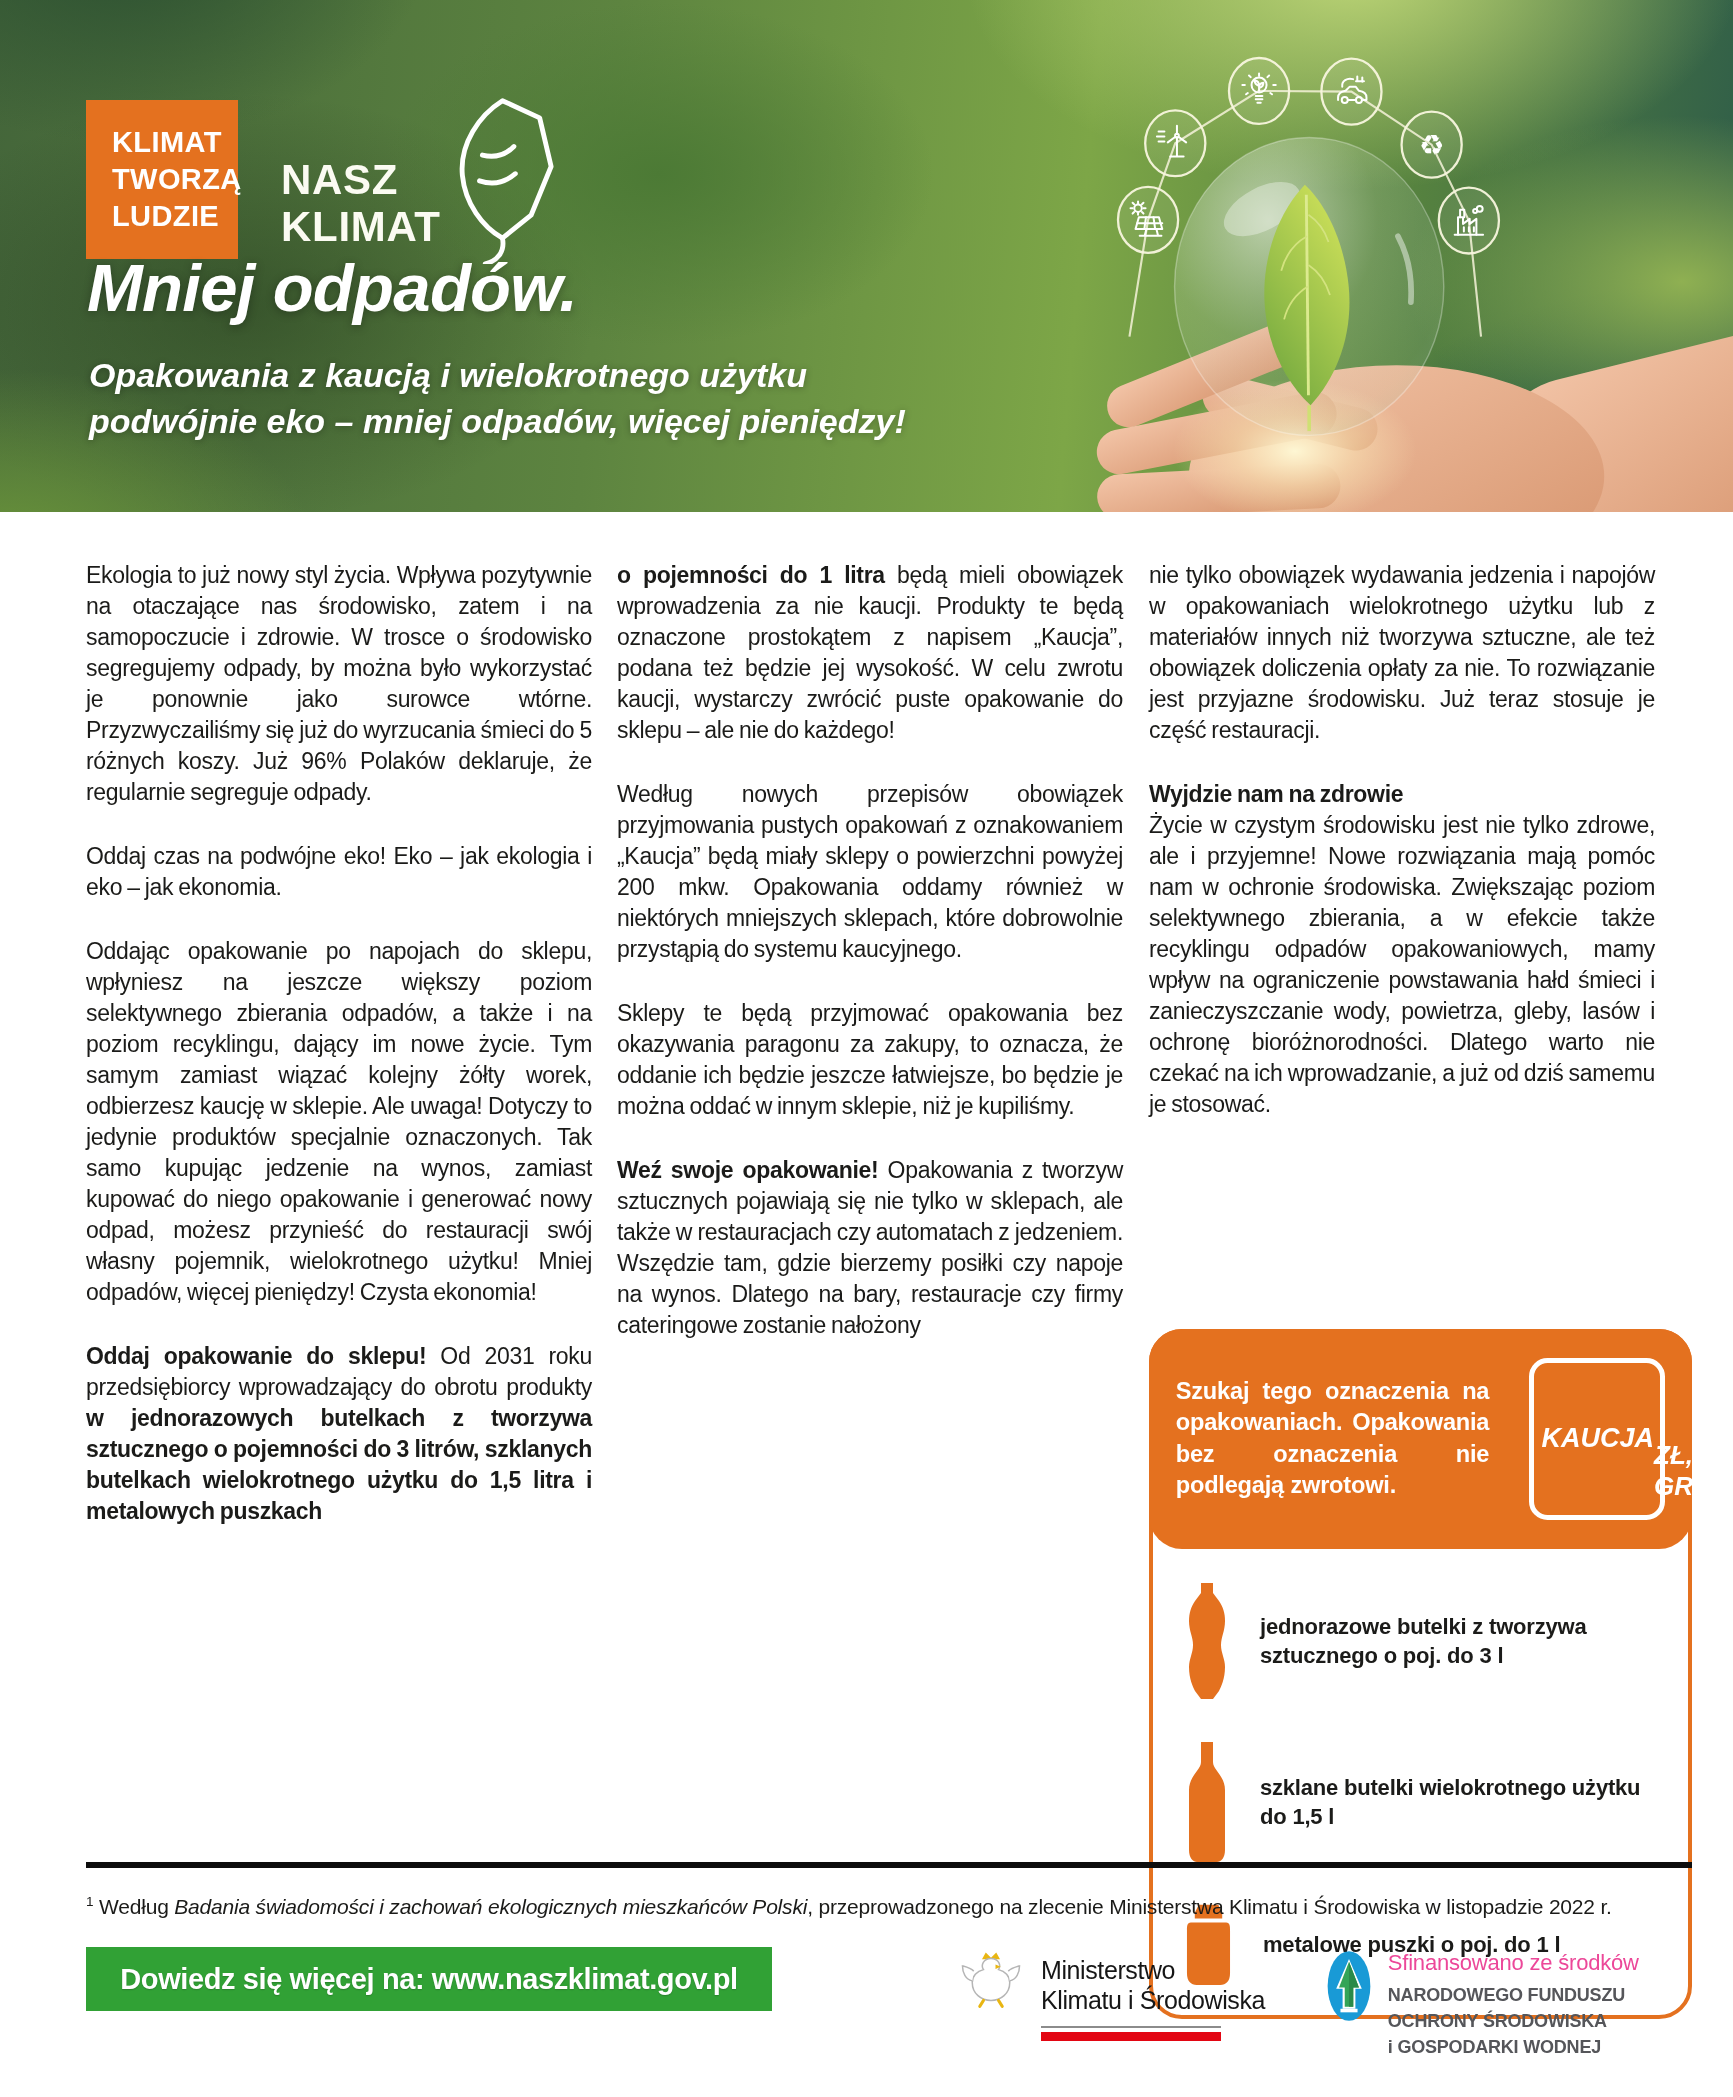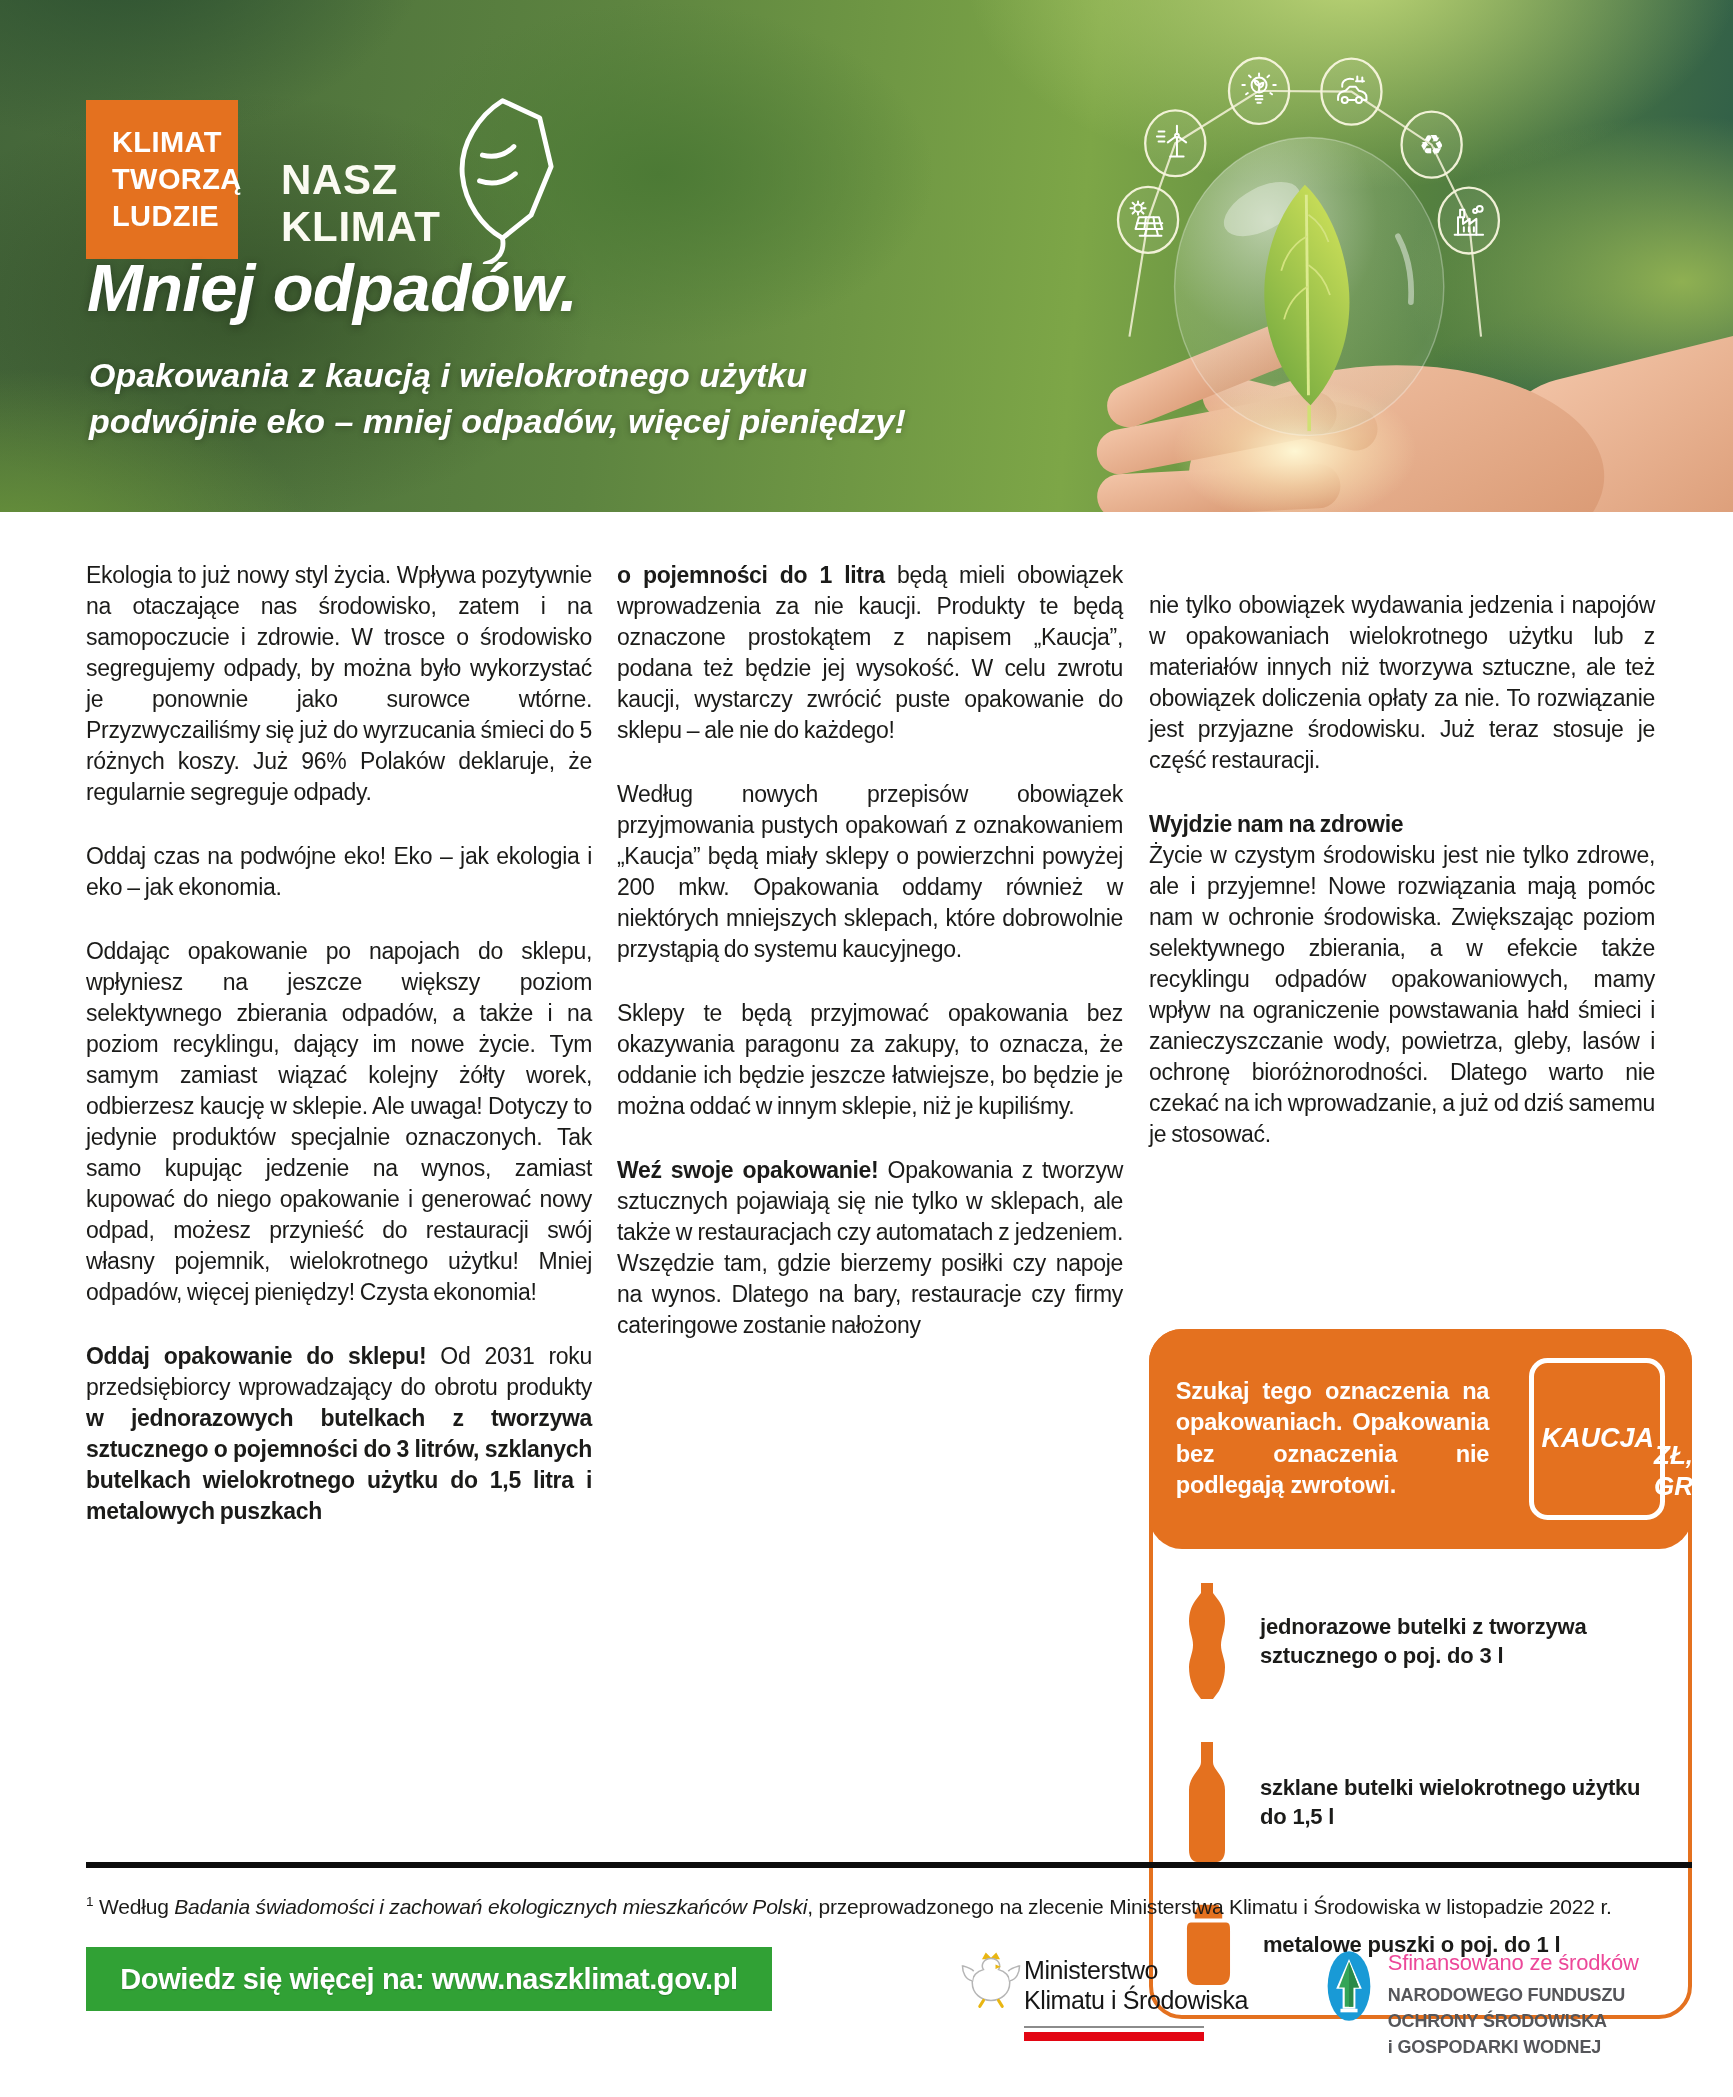--- a/index.html
+++ b/index.html
@@ -39,21 +39,21 @@
     position:absolute;left:89px;top:352px;color:#ffffff;
     font-size:34px;line-height:46px;font-weight:bold;font-style:italic;
     text-shadow:0 1.4px 7.2px rgba(0,0,0,.30);
   }
   
   .col{
     position:absolute;top:560px;width:506px;
     font-size:23px;line-height:31px;text-align:justify;
     letter-spacing:-0.3px;word-spacing:-1.1px;color:#1b1b19;
   }
-  #col-1{left:86px;} #col-2{left:617px;} #col-3{left:1149px;margin-top:30px;}
+  #col-1{left:86px;} #col-2{left:617px;} #col-3{left:1149px;}
   .col p{margin:0 0 33px 0;}
   .col p.head{margin:0;font-weight:bold;text-align:left;}
   .col b{font-weight:bold;}
   
   #deposit-card{
     position:absolute;left:1149px;top:1329px;width:543px;box-sizing:border-box;
     border:4.3px solid #E4711F;border-radius:33px;background:#fff;
   }
   #deposit-head{
     margin:-4.3px -4.3px 0 -4.3px;background:#E4711F;border-radius:33px;
@@ -80,21 +80,21 @@
     font-size:21px;line-height:27px;color:#1b1b19;letter-spacing:-0.2px;
   }
   #footnote i{font-style:italic;}
   #footnote sup{font-size:13.6px;}
   
   #cta{
     position:absolute;left:86px;top:1947px;width:686px;height:64px;background:#31A135;
     display:flex;align-items:center;justify-content:center;cursor:pointer;
   }
   #cta span{color:#fff;font-weight:bold;font-size:29px;letter-spacing:-0.4px;text-shadow:0 0.7px 1.4px rgba(0,0,0,.2);}
-  #ministry{position:absolute;left:961px;top:1949px;display:flex;gap:3px;}
+  #ministry{position:absolute;left:961px;top:1949px;display:flex;gap:20px;}
   #ministry-text{padding-top:5.7px;}
   #ministry-text .ml{font-size:25px;line-height:30px;color:#161616;letter-spacing:-0.4px;}
   #ministry-rule{width:180px;height:1.4px;background:#8c8c8c;margin-top:11.5px;}
   #ministry-red{width:180px;height:9.3px;background:#e30613;margin-top:4.3px;}
   #funder{position:absolute;left:1326px;top:1949px;display:flex;gap:15.8px;}
   #funder-text{padding-top:1.4px;}
   #funder-prefix{font-size:22px;color:#ec4899;letter-spacing:-0.2px;margin-bottom:5.7px;}
   .funder-line{font-size:18px;line-height:26px;font-weight:bold;color:#55565a;letter-spacing:-0.2px;}
   
   #symbols{position:absolute;width:0;height:0;overflow:hidden;}

